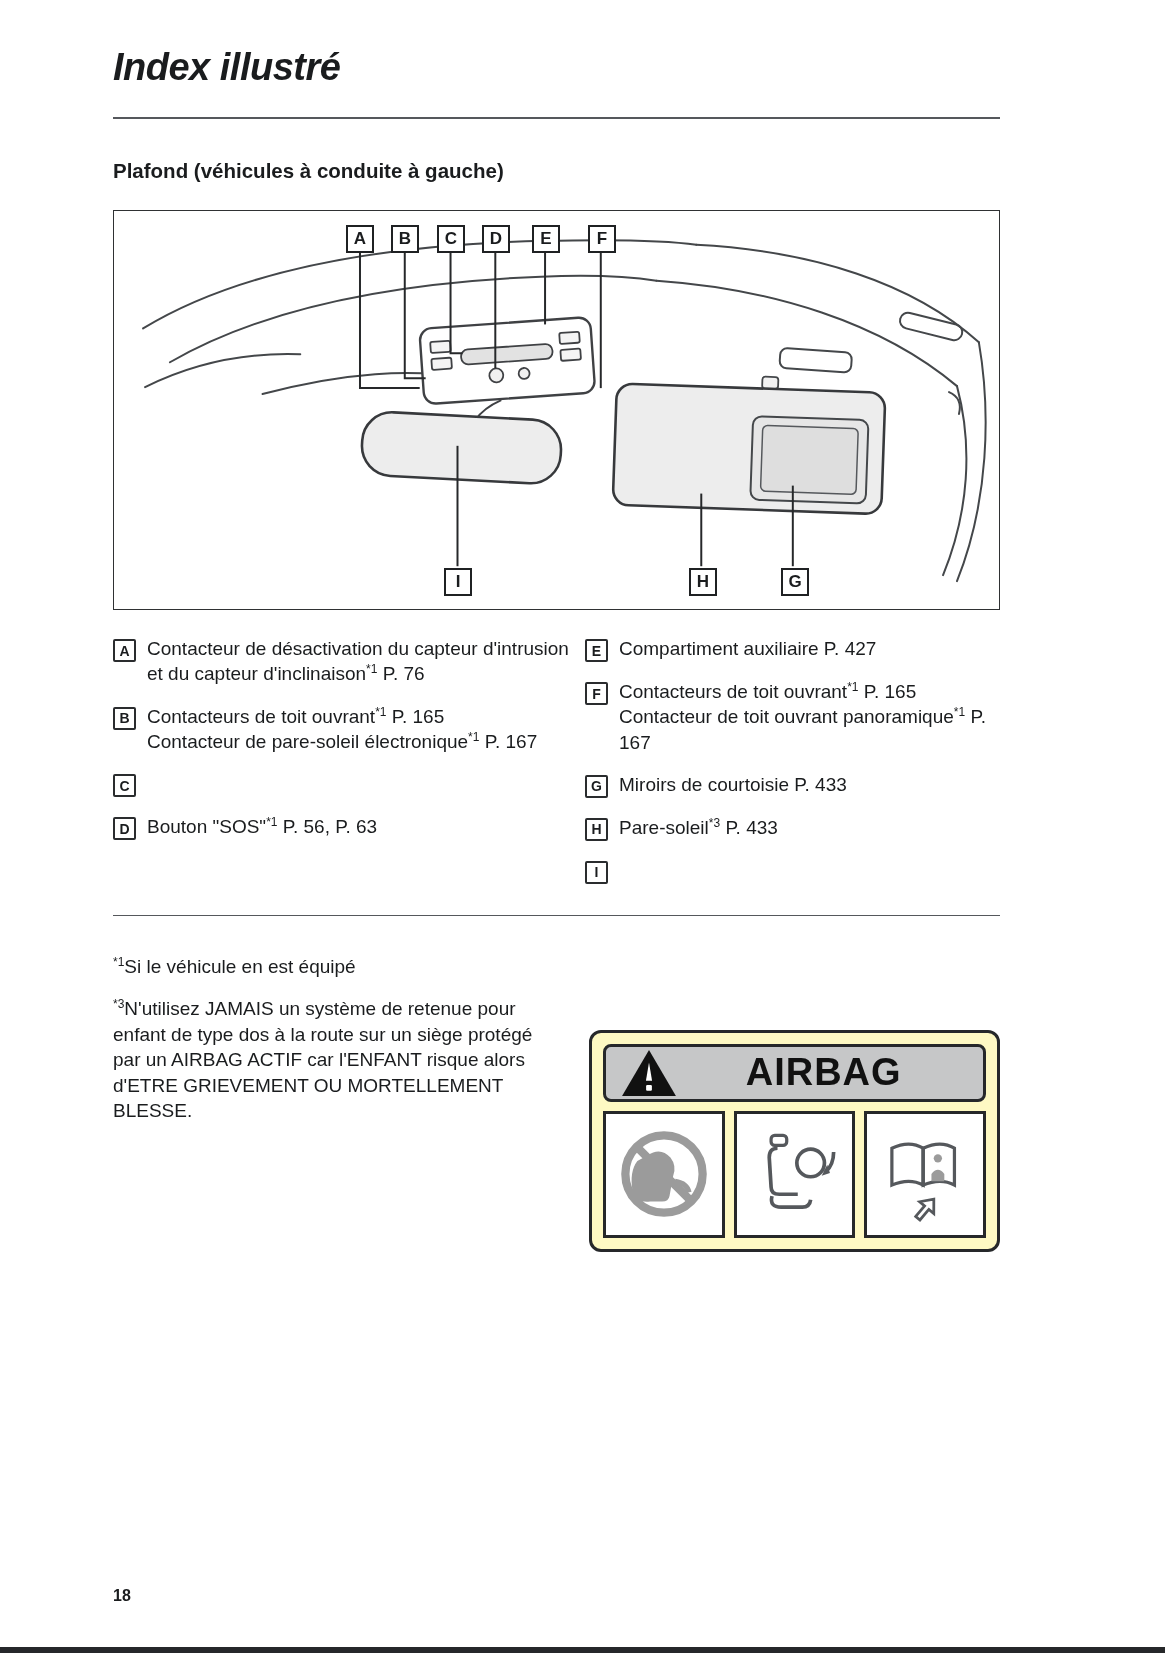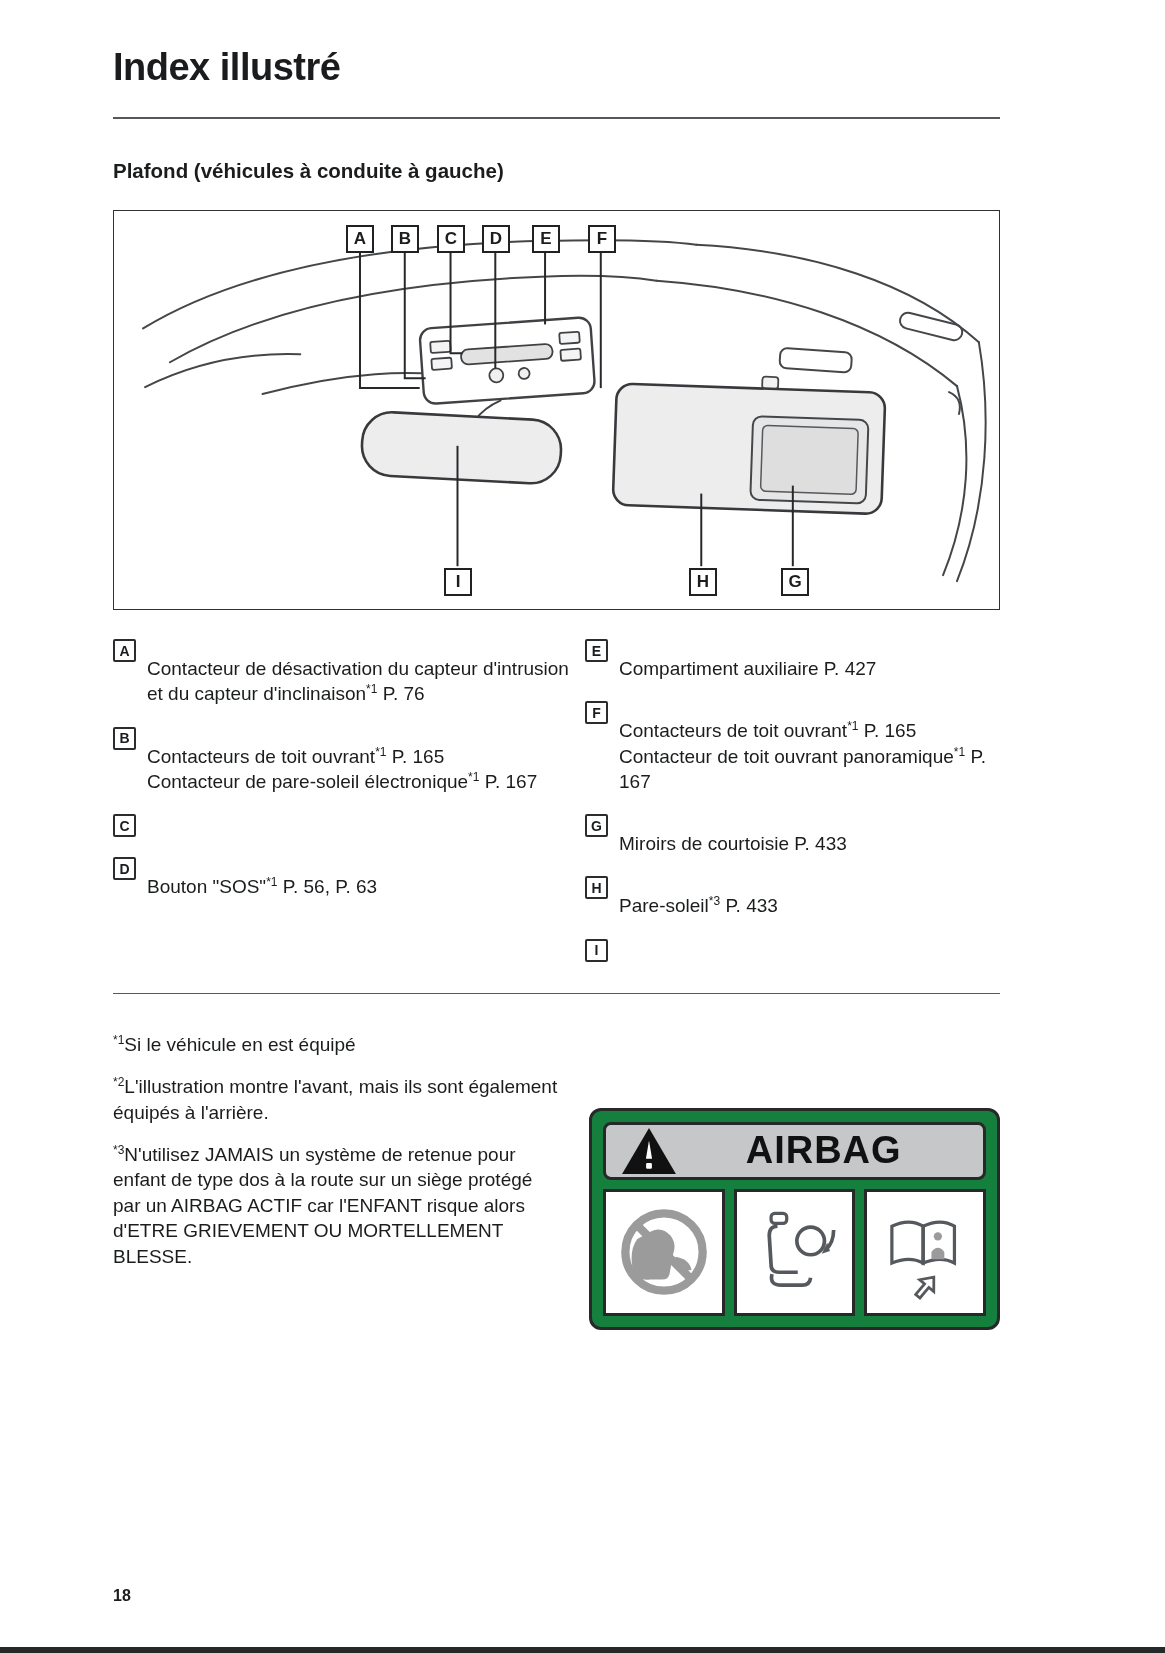--- a/index.html
+++ b/index.html
@@ -7,21 +7,21 @@
   body {
     height:1653px;
     background:#ffffff;
     font-family:"Liberation Sans", sans-serif;
     color:#1a1c1e;
     position:relative;
     overflow:hidden;
   }
   .content { padding:46px 165px 0 113px; width:1165px; }
 
-  .page-title { font-size:38px; font-weight:700; letter-spacing:-0.5px; }
+  .page-title { font-size:38px; font-weight:700; letter-spacing:-0.5px;font-style:italic; }
   .title-rule { border:none; border-top:2px solid #55585c; margin-top:28px; }
   .section-title { margin-top:40px; font-size:20.5px; font-weight:700; }
 
   .diagram {
     margin-top:27px; width:887px; height:400px;
     border:1.5px solid #2f3133; position:relative; background:#fff;
   }
   .diagram svg.art { position:absolute; left:0; top:0; width:100%; height:100%; }
   .callout {
     position:absolute; width:28px; height:28px;
@@ -31,33 +31,33 @@
   }
 
   .legend { margin-top:26px; display:grid; grid-template-columns:472px 1fr; }
   .legend-item { display:flex; margin-bottom:17px; }
   .key-box {
     flex:0 0 auto; width:23px; height:23px;
     border:2px solid #2a2c2e; border-radius:2px;
     display:flex; align-items:center; justify-content:center;
     font-size:14px; font-weight:700; margin-right:11px; margin-top:3px;
   }
-  .legend-text { font-size:19px; line-height:1.33;margin-top:20px; }
+  .legend-text { font-size:19px; line-height:1.33; }
   .lg-line sup, .fn-marker { font-size:12px; line-height:0; }
 
   .legend-rule { border:none; border-top:1.5px solid #55585c; margin-top:14px; }
 
   .bottom-section { display:flex; margin-top:38px; align-items:flex-start;gap:26px; }
   .footnotes { width:452px; font-size:19px; line-height:1.34; }
   .footnote { margin-bottom:17px; }
 
   .airbag-label {
     margin-left:auto; margin-top:76px; width:412px;
     border:3px solid #26282a; border-radius:12px; padding:11px;
-    background:#15803d;
+    background:#fef9c3;
   }
   .airbag-header {
     height:58px; background:#c6c7c8;
     border:3px solid #26282a; border-radius:8px;
     display:flex; align-items:center; padding:0 14px;
   }
   .airbag-title { flex:1; text-align:center; font-size:38px; font-weight:700; letter-spacing:1px; color:#111; }
   .pictogram-row { display:flex; gap:9px; margin-top:9px; }
   .pictogram-cell {
     flex:1; border:3px solid #26282a; height:127px;
@@ -209,21 +209,20 @@
       </div>
 
     </div>
   </div>
 
   <hr class="legend-rule">
 
   <div class="bottom-section">
     <div class="footnotes">
       <p class="footnote"><sup class="fn-marker">*1</sup><span>Si le véhicule en est équipé</span></p>
-      <p class="footnote"><sup class="fn-marker">*2</sup><span>L'illustration montre l'avant, mais ils sont également équipés à l'arrière.</span></p>
       <p class="footnote"><sup class="fn-marker">*3</sup><span>N'utilisez JAMAIS un système de retenue pour enfant de type dos à la route sur un siège protégé par un AIRBAG ACTIF car l'ENFANT risque alors d'ETRE GRIEVEMENT OU MORTELLEMENT BLESSE.</span></p>
     </div>
 
     <div class="airbag-label">
       <div class="airbag-header">
         <svg class="warning-triangle" viewBox="0 0 60 52">
           <path d="M30 2 L58 50 L2 50 Z" fill="#111"></path>
           <path d="M30 15 l3.2 19 h-6.4 z" fill="#fff"></path>
           <rect x="27" y="38.5" width="6" height="6" rx="1.2" fill="#fff"></rect>
         </svg>

